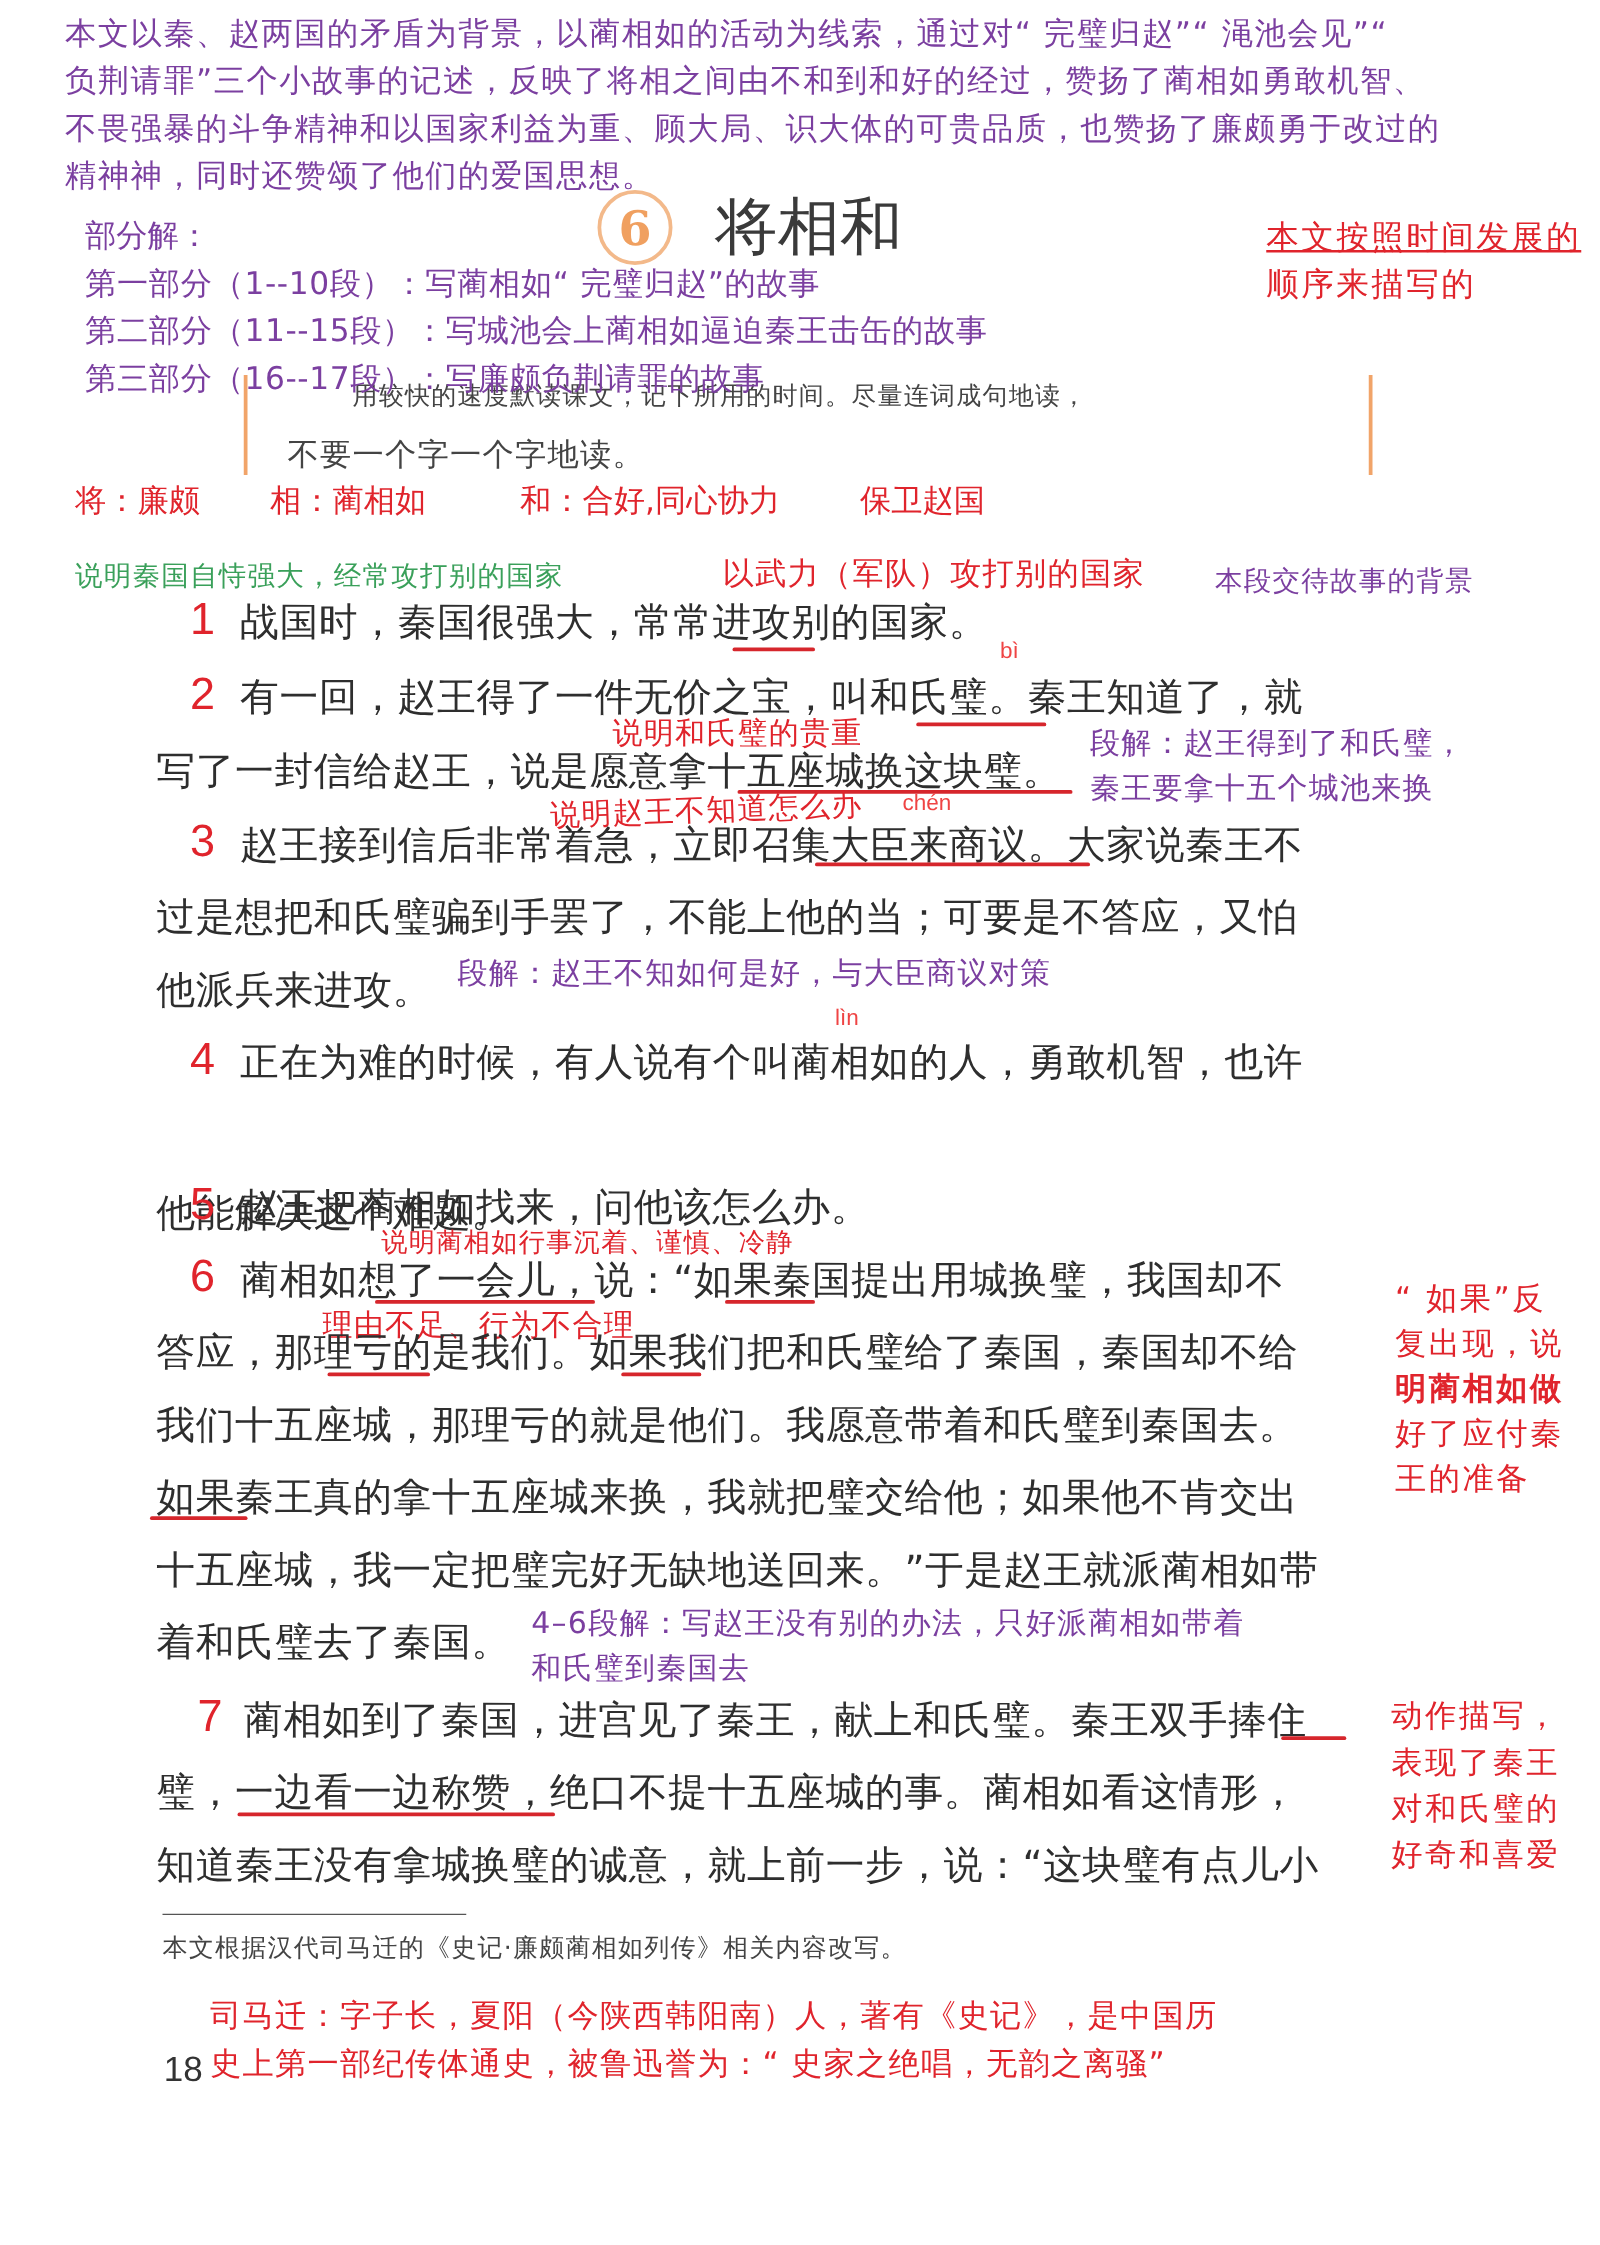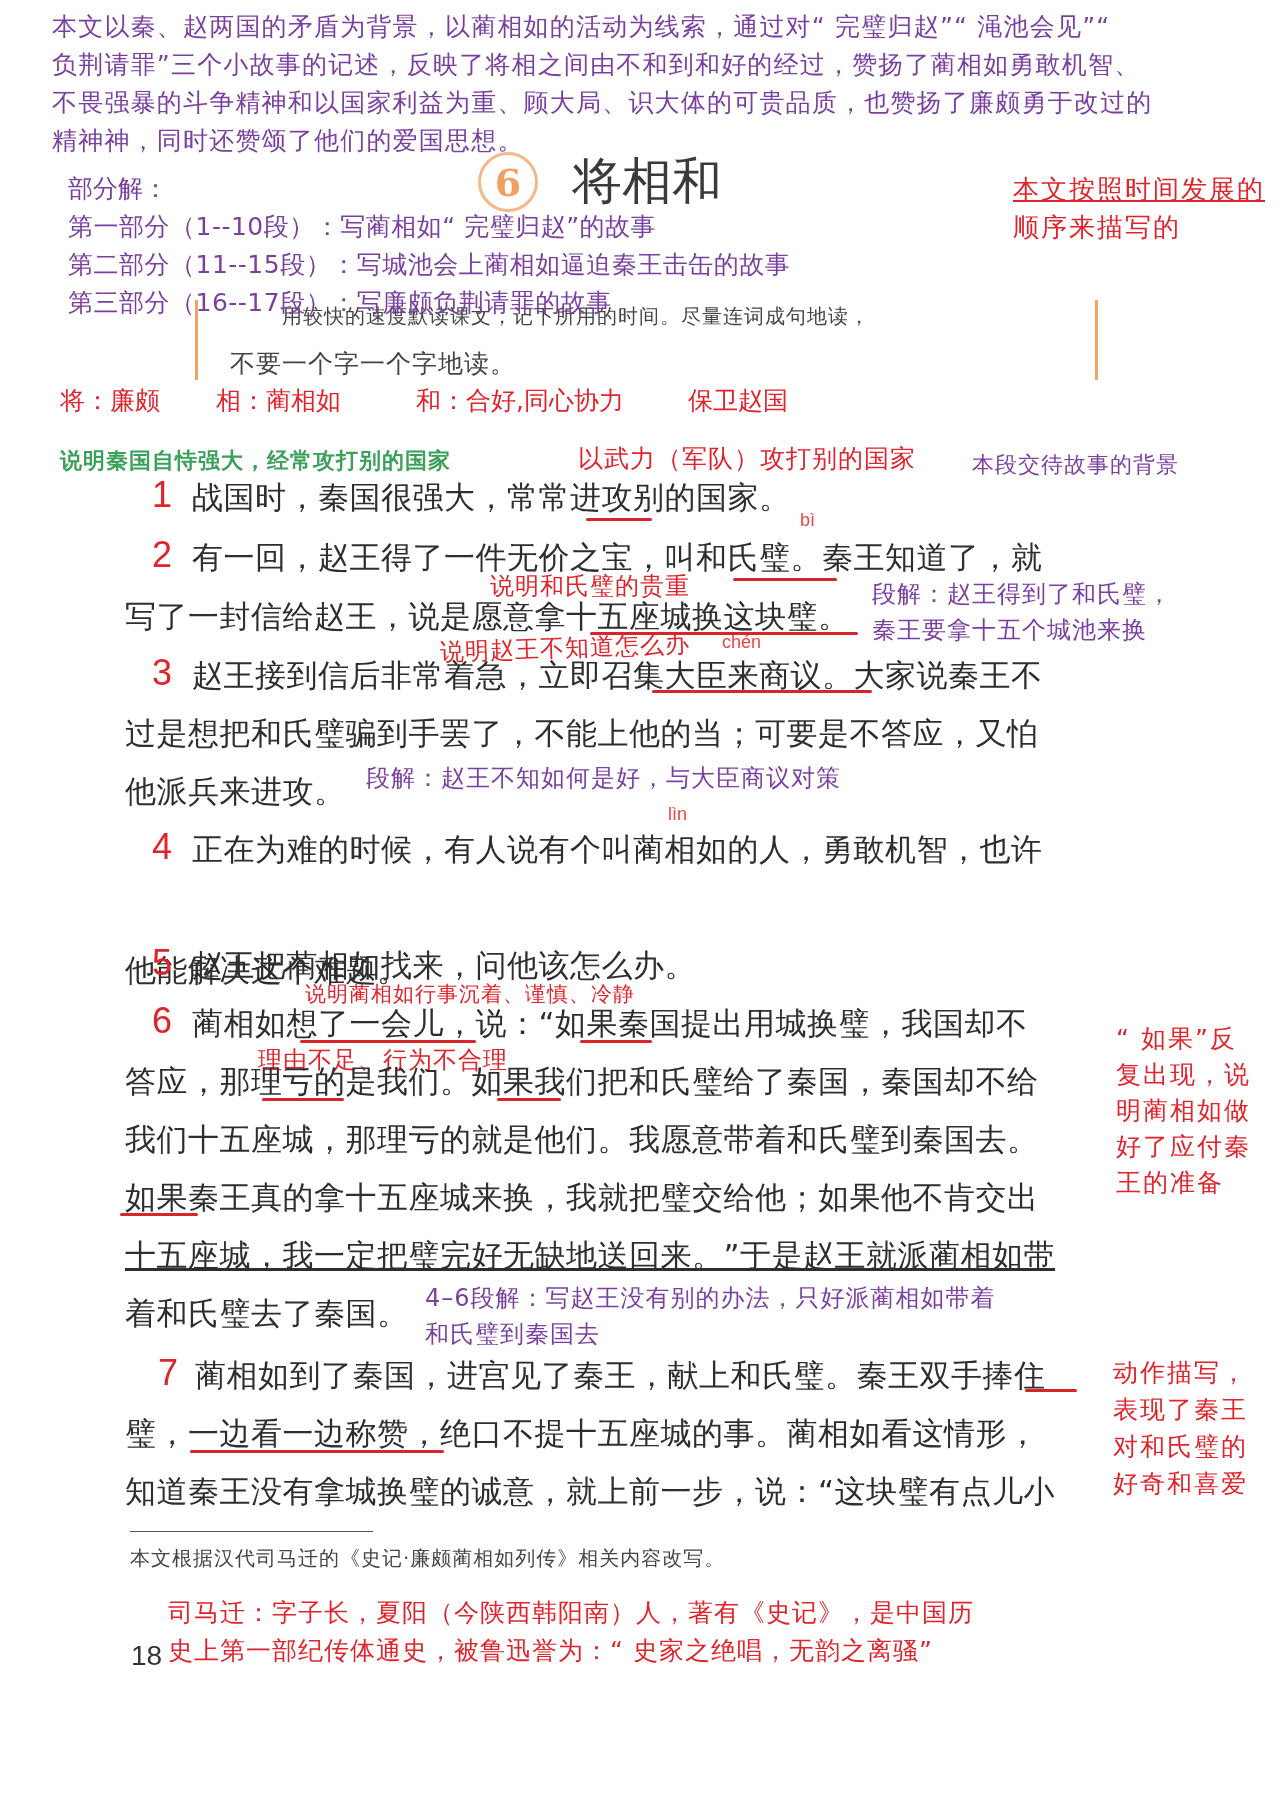--- a/index.html
+++ b/index.html
@@ -1,20 +1,20 @@
 <!DOCTYPE html>
 <html><head>
 <meta charset="utf-8">
 <style>
   html,body{margin:0;padding:0;background:#ffffff;}
   body{width:1280px;height:1796px;position:relative;overflow:hidden;font-family:"DejaVu Sans","Liberation Sans",sans-serif;}
   .abs{position:absolute;white-space:nowrap;}
   .purple{color:#7b3fa0;}
   .red{color:#e0242c;}
-  .green{color:#3aa05a;font-weight:bold;}
+  .green{color:#3aa05a;}
   .body-text{color:#2e2e2e;font-size:31px;letter-spacing:0.5px;}
   .ann{font-size:23px;letter-spacing:1px;}
   .top-note{font-size:25px;color:#7b3fa0;letter-spacing:1.2px;line-height:38px;}
   .pnum{color:#e0242c;font-size:36px;font-family:"Liberation Sans",sans-serif;}
   .pinyin{font-size:18px;color:#ef4444;font-family:"Liberation Sans",sans-serif;}
   .ul{position:absolute;height:3px;background:#d6262c;border-radius:2px;}
   .title-circle{position:absolute;left:478px;top:152px;width:60px;height:60px;border-radius:50%;border:3px solid #f3b98a;box-sizing:border-box;display:flex;align-items:center;justify-content:center;color:#f0a060;font-size:38px;font-weight:bold;font-family:"DejaVu Serif",serif;}
   .title{left:572px;top:148px;font-size:50px;color:#3a3a3a;font-family:"DejaVu Sans",sans-serif;}
   .box-bar{position:absolute;width:3px;background:#f1a469;}
 </style>
@@ -108,28 +108,28 @@
   <div class="abs body-text" style="left:192px;top:1003px;">蔺相如想了一会儿，说：“如果秦国提出用城换璧，我国却不</div>
   <div class="ul" style="left:300px;top:1040px;width:176px;"></div>
   <div class="ul" style="left:580px;top:1040px;width:72px;"></div>
   <div class="abs red ann" style="left:258px;top:1044px;font-size:24px;">理由不足、行为不合理</div>
   <div class="abs body-text" style="left:125px;top:1061px;">答应，那理亏的是我们。如果我们把和氏璧给了秦国，秦国却不给</div>
   <div class="ul" style="left:262px;top:1098px;width:82px;"></div>
   <div class="ul" style="left:497px;top:1098px;width:64px;"></div>
   <div class="abs body-text" style="left:125px;top:1119px;text-align:right;">我们十五座城，那理亏的就是他们。我愿意带着和氏璧到秦国去。</div>
   <div class="abs body-text" style="left:125px;top:1177px;">如果秦王真的拿十五座城来换，我就把璧交给他；如果他不肯交出</div>
   <div class="ul" style="left:120px;top:1213px;width:78px;"></div>
-  <div class="abs body-text" style="left:125px;top:1235px;text-decoration:underline;">十五座城，我一定把璧完好无缺地送回来。”于是赵王就派蔺相如带</div>
+  <div class="abs body-text" style="left:125px;top:1235px;">十五座城，我一定把璧完好无缺地送回来。”于是赵王就派蔺相如带</div>
   <div class="abs body-text" style="left:125px;top:1293px;">着和氏璧去了秦国。</div>
 </div>
 
 <div>
   <div class="abs red" style="left:1116px;top:1022px;font-size:25px;letter-spacing:2px;">“ 如果”反</div>
   <div class="abs red" style="left:1116px;top:1058px;font-size:25px;letter-spacing:2px;">复出现，说</div>
-  <div class="abs red" style="left:1116px;top:1094px;font-size:25px;letter-spacing:2px;">明蔺相如做</div>
+  <div class="abs red" style="left:1116px;top:1094px;font-size:25px;letter-spacing:2px;font-weight:bold;">明蔺相如做</div>
   <div class="abs red" style="left:1116px;top:1130px;font-size:25px;letter-spacing:2px;">好了应付秦</div>
   <div class="abs red" style="left:1116px;top:1166px;font-size:25px;letter-spacing:2px;">王的准备</div>
 </div>
 
 <div class="abs purple ann" style="left:425px;top:1282px;font-size:24px;">4–6段解：写赵王没有别的办法，只好派蔺相如带着</div>
 <div class="abs purple ann" style="left:425px;top:1318px;font-size:24px;">和氏璧到秦国去</div>
 
 <div>
   <div class="abs pnum" style="left:158px;top:1352px;">7</div>
   <div class="abs body-text" style="left:195px;top:1355px;">蔺相如到了秦国，进宫见了秦王，献上和氏璧。秦王双手捧住</div>

